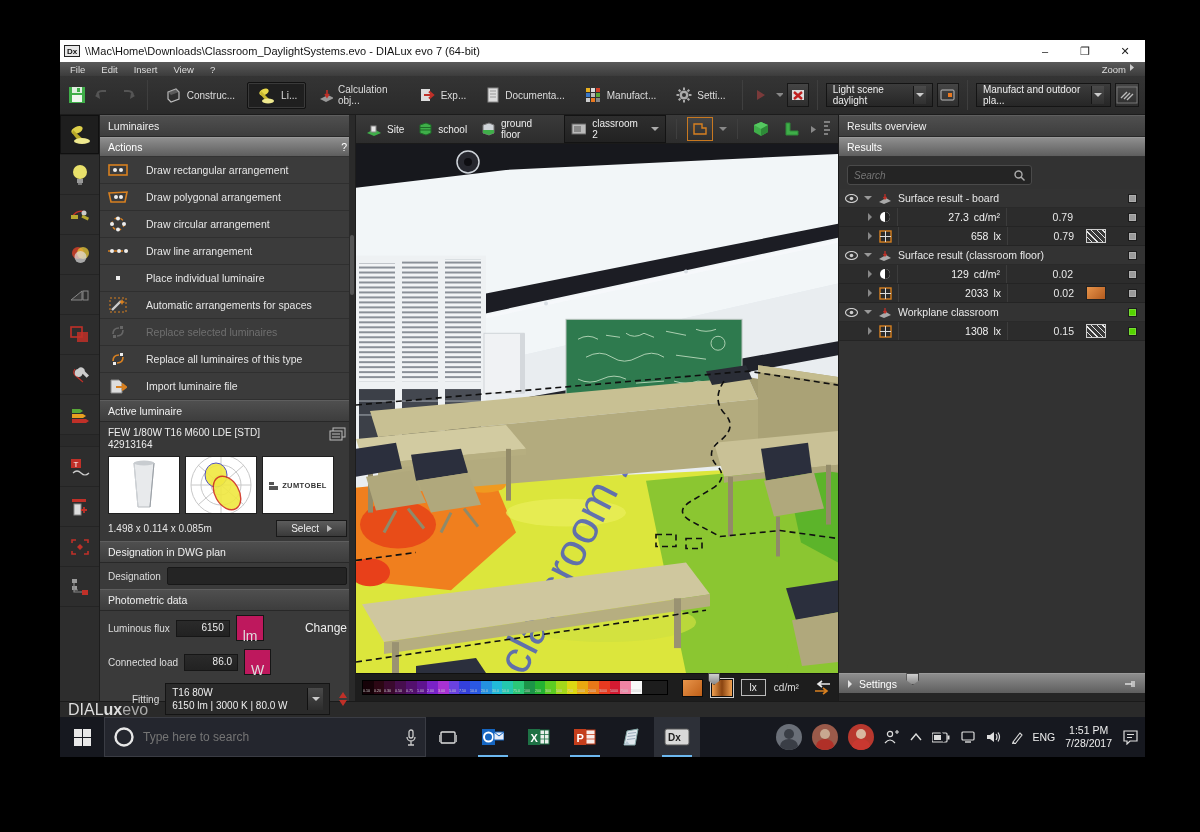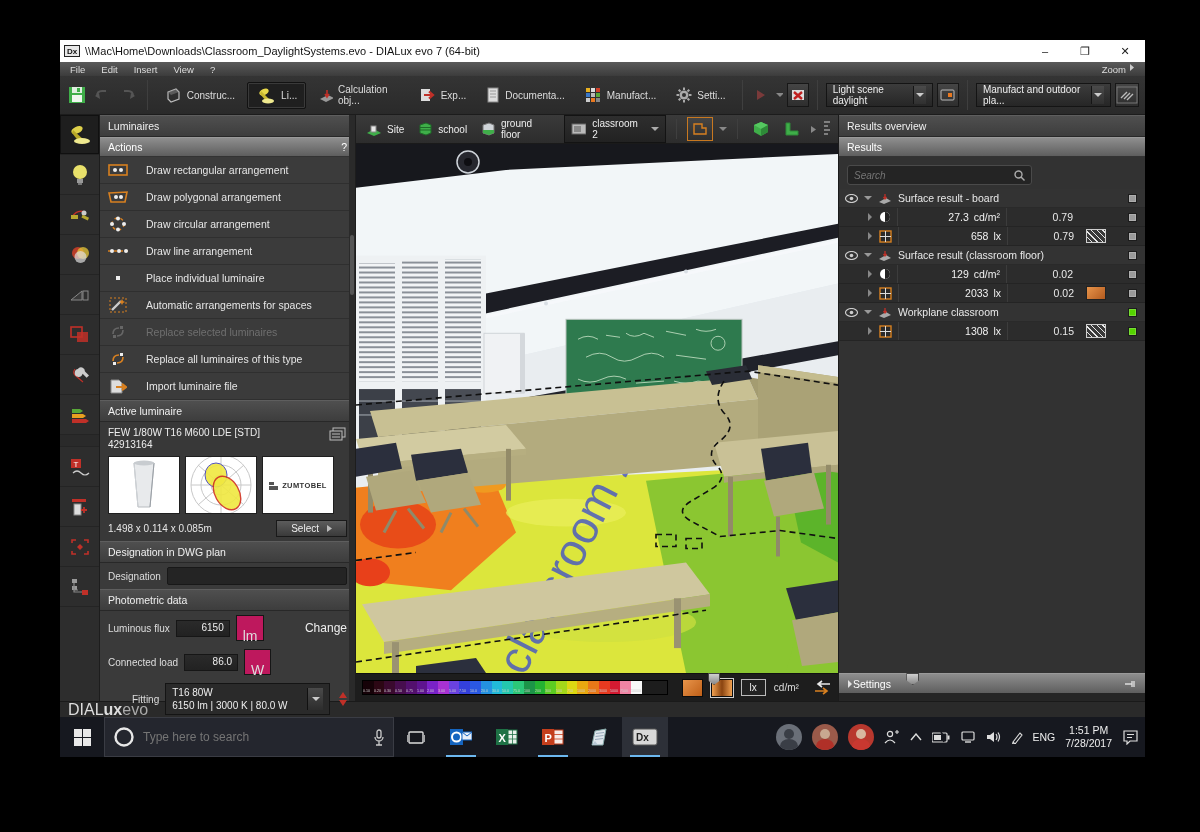--- a/index.html
+++ b/index.html
@@ -82,28 +82,28 @@
   .searchbox input { background:transparent; border:0; outline:0; color:#bbb; font-style:italic; font-size:10px; flex:1; font-family:"Liberation Sans",sans-serif; }
   .tree { display:flex; flex-direction:column; }
   .grow { flex:0 0 19px; display:flex; align-items:center; background:#333; border-bottom:1px solid #2a2a2a; padding-left:6px; gap:6px; }
   .vrow { flex:0 0 19px; display:flex; align-items:center; background:#2c2c2c; border-bottom:1px solid #242424; padding-left:28px; gap:6px; }
   .vcell { width:110px; text-align:right; color:#f0f0f0; border-left:1px solid #3c3c3c; border-right:1px solid #3c3c3c; align-self:stretch; display:flex; align-items:center; justify-content:flex-end; padding-right:6px; gap:5px; }
   .gcell { width:64px; text-align:right; align-self:stretch; display:flex; align-items:center; justify-content:flex-end; padding-right:4px; }
   .swcell { width:20px; height:14px; margin-left:2px; }
   .sw-hatch { background:repeating-linear-gradient(45deg,#3a3a3a 0 3px,#e8e8e8 3px 4px); border:1px solid #cfcfcf; }
   .sw-orange { background:linear-gradient(135deg,#e8944a,#b35a1e); border:1px solid #222; }
   .statussq { width:9px; height:9px; border:1px solid #1c1c1c; box-shadow:inset 0 0 0 1px #ffffff33; margin-left:auto; margin-right:8px; }
-  .settingsbar { margin-top:auto; background:linear-gradient(#8e8e8e,#5e5e5e); border-top:1px solid #9a9a9a; padding:3px 8px; color:#fff; display:flex; align-items:center; gap:0; flex:0 0 20px; }
+  .settingsbar { margin-top:auto; background:linear-gradient(#8e8e8e,#5e5e5e); border-top:1px solid #9a9a9a; padding:3px 8px; color:#fff; display:flex; align-items:center; gap:6px; flex:0 0 20px; }
   .rstrip { flex:0 0 8px; background:#262626; }
 
   
   .statusbar { height:16px; background:#2a2a2a; color:#ddd; font-size:16px; display:flex; align-items:center; padding:0 8px; flex:0 0 16px; border-top:1px solid #1a1a1a; }
   .taskbar { position:absolute; left:60px; top:717px; width:1085px; height:40px; background:#16181f; display:flex; align-items:center; color:#ddd; }
   .tbbtn { width:44px; height:40px; display:flex; align-items:center; justify-content:center; }
-  .tsearch { width:290px; height:40px; background:#24262e; border:1px solid #3a3c44; display:flex; align-items:center; gap:8px; padding:0 8px; }
+  .tsearch { width:322px; height:40px; background:#24262e; border:1px solid #3a3c44; display:flex; align-items:center; gap:8px; padding:0 8px; }
   .tsearch input { background:transparent; border:0; outline:0; color:#cfcfcf; font-size:12px; flex:1; font-family:"Liberation Sans",sans-serif; }
   .appbtn { width:46px; height:40px; display:flex; align-items:center; justify-content:center; position:relative; }
   .appbtn .ul { position:absolute; bottom:0; left:8px; right:8px; height:2px; background:#6cb8f0; }
   .appbtn.active { background:#2d3038; }
   .tray { margin-left:auto; display:flex; align-items:center; gap:10px; padding-right:6px; }
   .avatar { width:26px; height:26px; border-radius:50%; overflow:hidden; position:relative; }
   .clock { text-align:center; font-size:10.5px; line-height:13px; color:#eee; }
   .traytxt { font-size:10.5px; color:#eee; }
   .scroll { position:absolute; right:0; top:0; width:6px; bottom:0; background:#2a2a2a; }
   .scroll .thumbv { position:absolute; left:1px; right:1px; top:4px; height:60px; background:#555; border-radius:2px; }

